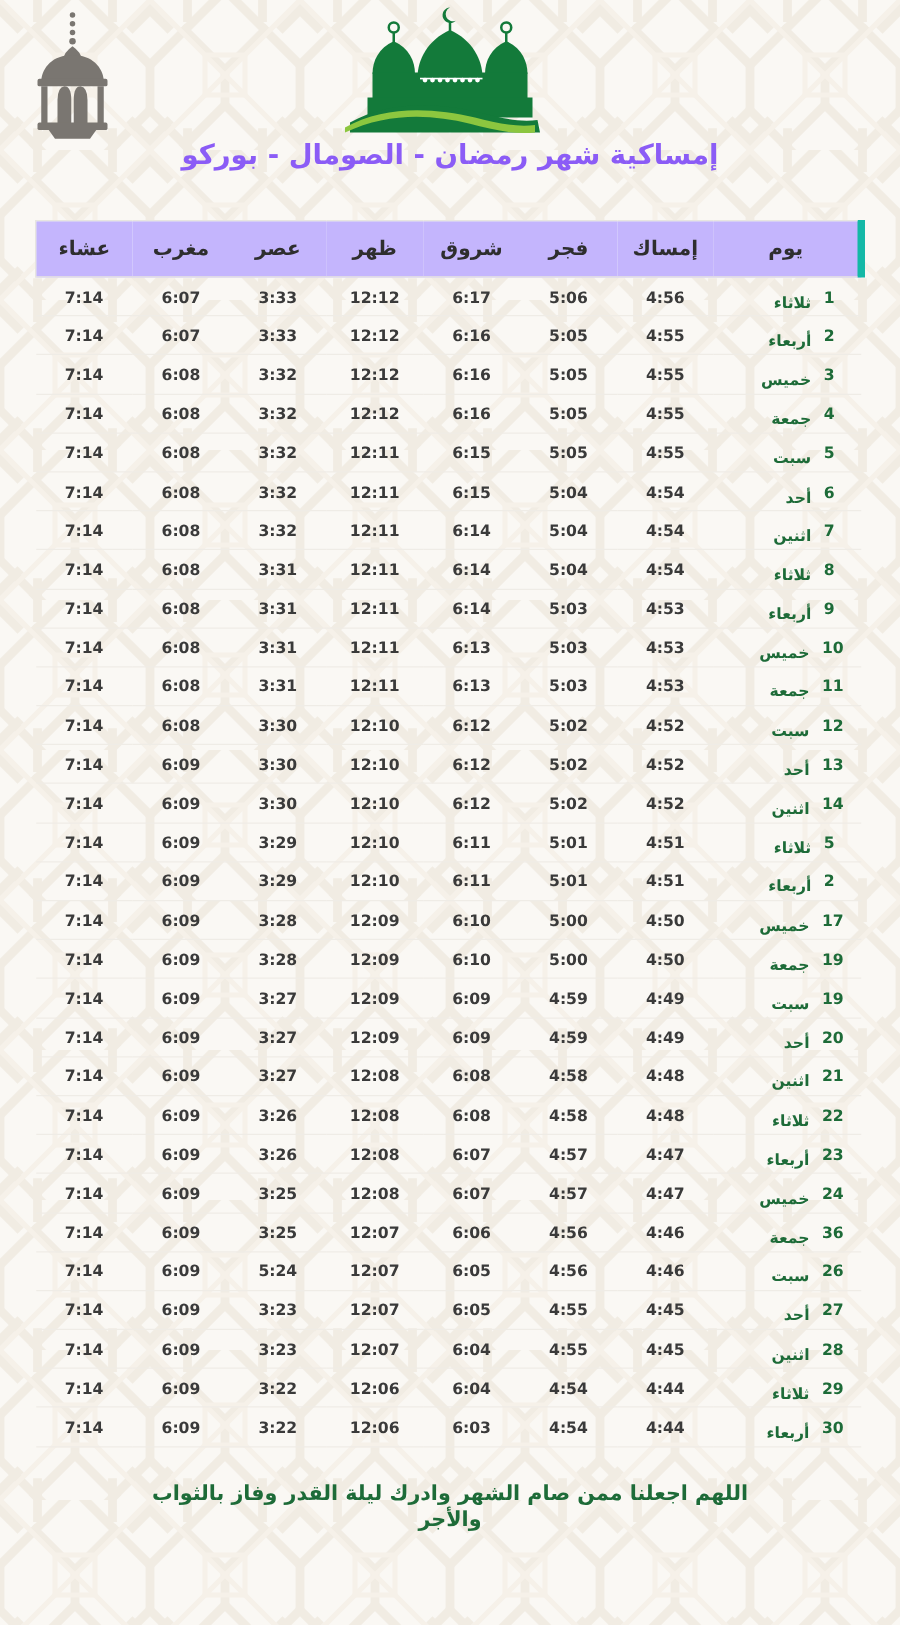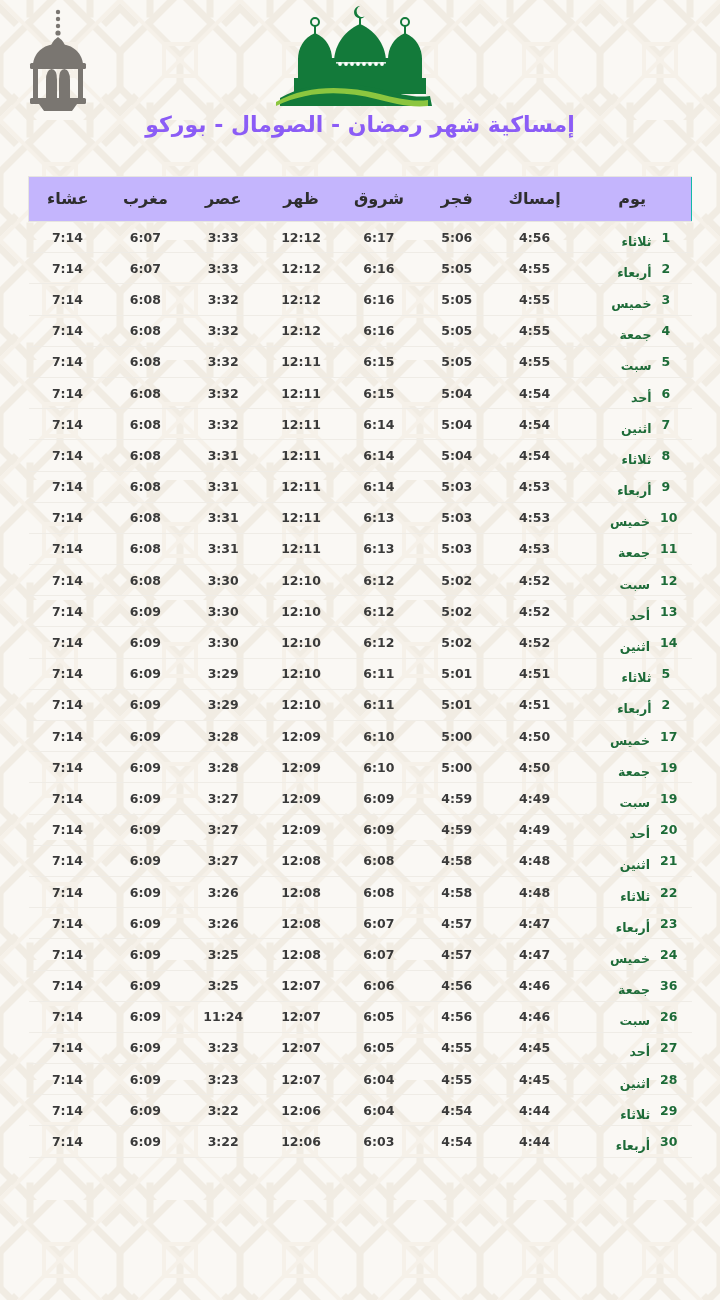--- a/index.html
+++ b/index.html
@@ -78,21 +78,21 @@
   table.imsak thead th{
     font-size:16px;
     font-weight:bold;
     color:#2e2e2e;
     padding:12px 0 13px 0;
     text-align:center;
     border:1px solid #e7e5e0;
     border-left:none;border-right:none;
     background:#c4b5fd;
   }
-  table.imsak thead th:first-child{border-right:1px solid #14b8a6;}
+  table.imsak thead th:first-child{border-right:6px solid #14b8a6;}
   table.imsak thead th:last-child{border-left:1px solid #e7e5e0;}
 
   table.imsak tbody td{
     font-size:12.5px;
     font-weight:bold;
     color:#3a3a3a;
     text-align:center;
     padding:0;
     height:31.2px;
     border-bottom:1px solid #efece6;
@@ -630,21 +630,21 @@
             <td class="c-day">
               <div class="daycell">
                 <span class="day-num">26</span>
                 <span class="day-label">سبت</span>
               </div>
             </td>
             <td>4:46</td>
             <td>4:56</td>
             <td>6:05</td>
             <td>12:07</td>
-            <td>11:24</td>
+            <td>5:24</td>
             <td>6:09</td>
             <td>7:14</td>
           </tr>
           <tr>
             <td class="c-day">
               <div class="daycell">
                 <span class="day-num">27</span>
                 <span class="day-label">أحد</span>
               </div>
             </td>
@@ -699,15 +699,16 @@
             <td>12:06</td>
             <td>3:22</td>
             <td>6:09</td>
             <td>7:14</td>
           </tr>
         </tbody>
     </table>
   </div>
 
   <div class="footer">
+    <div class="dua">اللهم اجعلنا ممن صام الشهر وادرك ليلة القدر وفاز بالثواب والأجر</div>
   </div>
 
 </div>
 
 </body></html>

